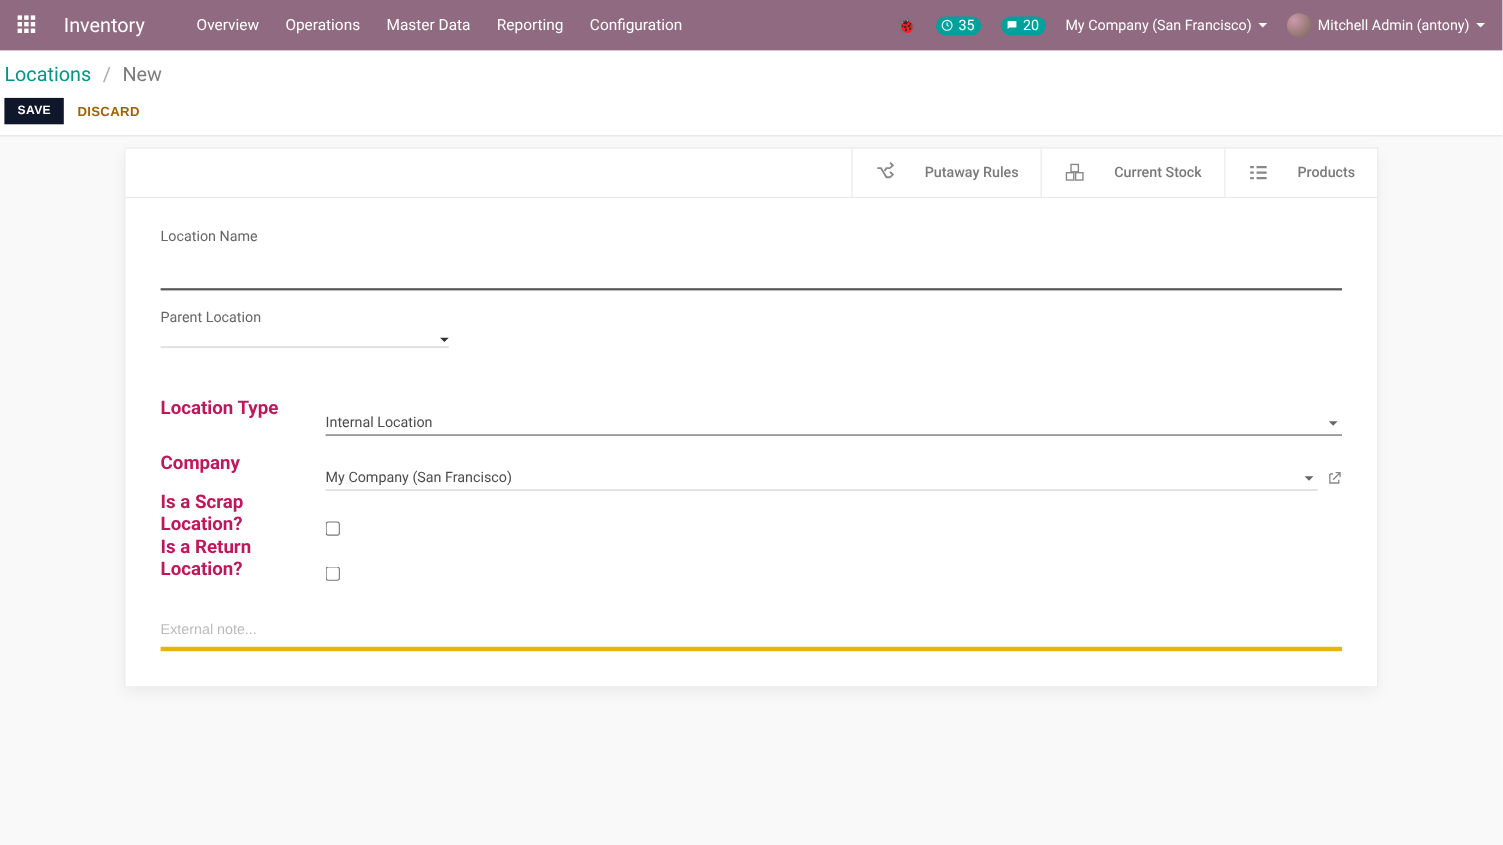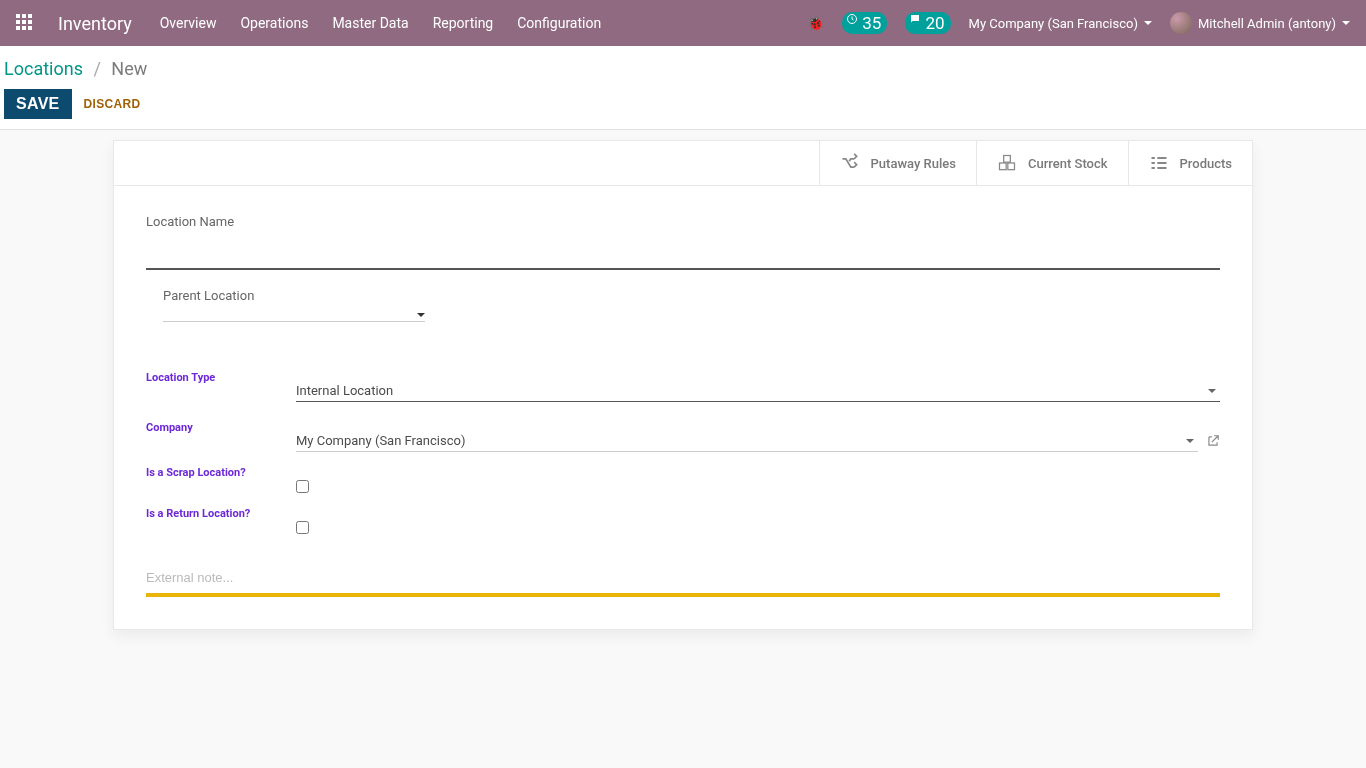--- a/index.html
+++ b/index.html
@@ -2,60 +2,60 @@
 <html><head>
 <meta charset="utf-8">
 <style>
 * { box-sizing: border-box; margin: 0; padding: 0; }
 body { font-family: -apple-system, BlinkMacSystemFont, "Segoe UI", Roboto, "Helvetica Neue", Arial, sans-serif; font-size: 13px; color: #4c4c4c; background: #f9f9f9; }
 
 
 .navbar { background: #8f6a80; height: 46px; display: flex; align-items: center; padding: 0 16px; color: #fff; }
 .apps-icon { width: 18px; height: 18px; display: grid; grid-template-columns: repeat(3,4px); grid-template-rows: repeat(3,4px); gap: 2px; margin-right: 24px; cursor: pointer; }
 .apps-icon span { background: #fff; }
-.brand { font-size: 18px; font-weight: 400; margin-right: 28px; }
+.brand { font-size: 18px; font-weight: 400; margin-right: 47px; }
 .nav-menu { display: flex; gap: 24px; font-size: 14px; justify-content: flex-end; }
 .nav-menu a { color: #fff; text-decoration: none; cursor: pointer; }
 .nav-spacer { flex: 1; }
 .nav-right { display: flex; align-items: center; gap: 18px; font-size: 13px; }
 .bug-icon { font-size: 14px; cursor:pointer;}
-.badge-pill { display: inline-flex; background: #00a09d; border-radius: 10px; padding: 1px 6px 1px 4px; font-size: 17px; cursor:pointer; gap:4px;}
+.badge-pill { display: inline-flex; align-items: center; background: #00a09d; border-radius: 10px; padding: 1px 6px 1px 4px; font-size: 13px; cursor:pointer; gap:4px;}
 .badge-pill svg { width:12px; height:12px; }
 .company-switch, .user-switch { display: flex; align-items: center; gap: 6px; cursor: pointer; }
 .avatar { width: 22px; height: 22px; border-radius: 50%; background: radial-gradient(circle at 30% 30%, #c9a, #765); }
 .caret-down { width: 0; height: 0; border-left: 4px solid transparent; border-right: 4px solid transparent; border-top: 4px solid #fff; }
 
 
 .control-panel { background: #fff; border-bottom: 1px solid #e0e0e0; padding: 12px 4px 10px; }
 .breadcrumb { font-size: 18px; color: #7c7c7c; margin-bottom: 10px; }
 .breadcrumb a { color: #009688; text-decoration: none; cursor:pointer;}
 .breadcrumb .sep { margin: 0 6px; color: #aaa; }
 .action-row { display: flex; gap: 12px; align-items: center; }
-.btn-save { background: #0c4a6e; color: #fff; border: none; padding: 6px 12px; font-size: 16px; font-weight: 600; cursor: pointer; letter-spacing: 0.3px; }
+.btn-save { background: #0f172a; color: #fff; border: none; padding: 6px 12px; font-size: 11px; font-weight: 600; cursor: pointer; letter-spacing: 0.3px; }
 .btn-discard { background: none; border: none; color: #a16207; font-size: 12px; font-weight: 600; cursor: pointer; letter-spacing: 0.3px; }
 
 
 .main { padding: 10px 0 40px; display: flex; justify-content: center; }
 .sheet { width: 1140px; background: #fff; border: 1px solid #e8e8e8; box-shadow: 0 6px 14px rgba(0,0,0,0.06); }
 .button-box { display: flex; justify-content: flex-end; border-bottom: 1px solid #e8e8e8; }
-.stat-btn { border-left: 1px solid #e8e8e8; padding: 12px 20px; display: flex; align-items: center; gap: 11px; color: #7a7a7a; font-size: 13px; cursor: pointer; font-weight:500;}
+.stat-btn { border-left: 1px solid #e8e8e8; padding: 12px 20px; display: flex; align-items: center; gap: 26px; color: #7a7a7a; font-size: 13px; cursor: pointer; font-weight:500;}
 .stat-btn svg { width: 20px; height: 20px; fill: #888; }
 
 .sheet-body { padding: 28px 32px 32px; }
 .fld-label { color: #666; font-weight: 400; font-size: 13px; margin-bottom: 6px; display:block;}
 .big-input { width: 100%; border: none; border-bottom: 2px solid #555; font-size: 18px; padding: 6px 0; outline: none; background:transparent; margin-bottom: 18px; }
-.pl-row { margin-bottom: 30px; margin-left: 17px; }
+.pl-row { margin-bottom: 30px; }
 .pl-select { width: 262px; border: none; border-bottom: 1px solid #ccc; padding: 4px 0; font-size: 13px; background:transparent; position:relative; display:flex; justify-content:flex-end; cursor:pointer;}
 .pl-select .caret { border-top-color:#333;}
 
 .cols { display: flex; gap: 40px; }
 .col { flex: 1; }
 .section-title { font-size: 17px; color: #6f6f6f; margin-bottom: 14px; font-weight: 400; }
 .frow { display: flex; align-items: center; min-height: 28px; }
-.frow .lbl { width: 150px; font-weight: 700; color: #6d28d9; font-size: 11px; }
+.frow .lbl { width: 150px; font-weight: 700; color: #be185d; font-size: 17px; }
 .frow .val { flex: 1; display:flex; align-items:center; gap:8px;margin-top:28px; }
 .sel { flex:1; border: none; border-bottom: 1px solid #555; padding: 3px 0; font-size: 13px; background:transparent; display:flex; justify-content:space-between; align-items:center; cursor:pointer;}
 .sel-light { border-bottom-color:#ccc;}
 .sel .caret { border-top-color:#666; margin-right:4px;}
 .ext-link { color:#7a7a7a; cursor:pointer;}
 .chk { width: 13px; height: 13px; cursor:pointer;}
 .note-row { border-bottom: 4px solid #eab308; padding: 8px 0; margin-top:28px;}
 .note-input { border:none; width:100%; font-size:13px; outline:none; background:transparent; color:#888;}
 .note-input::placeholder{color:#bbb;}
 </style>

